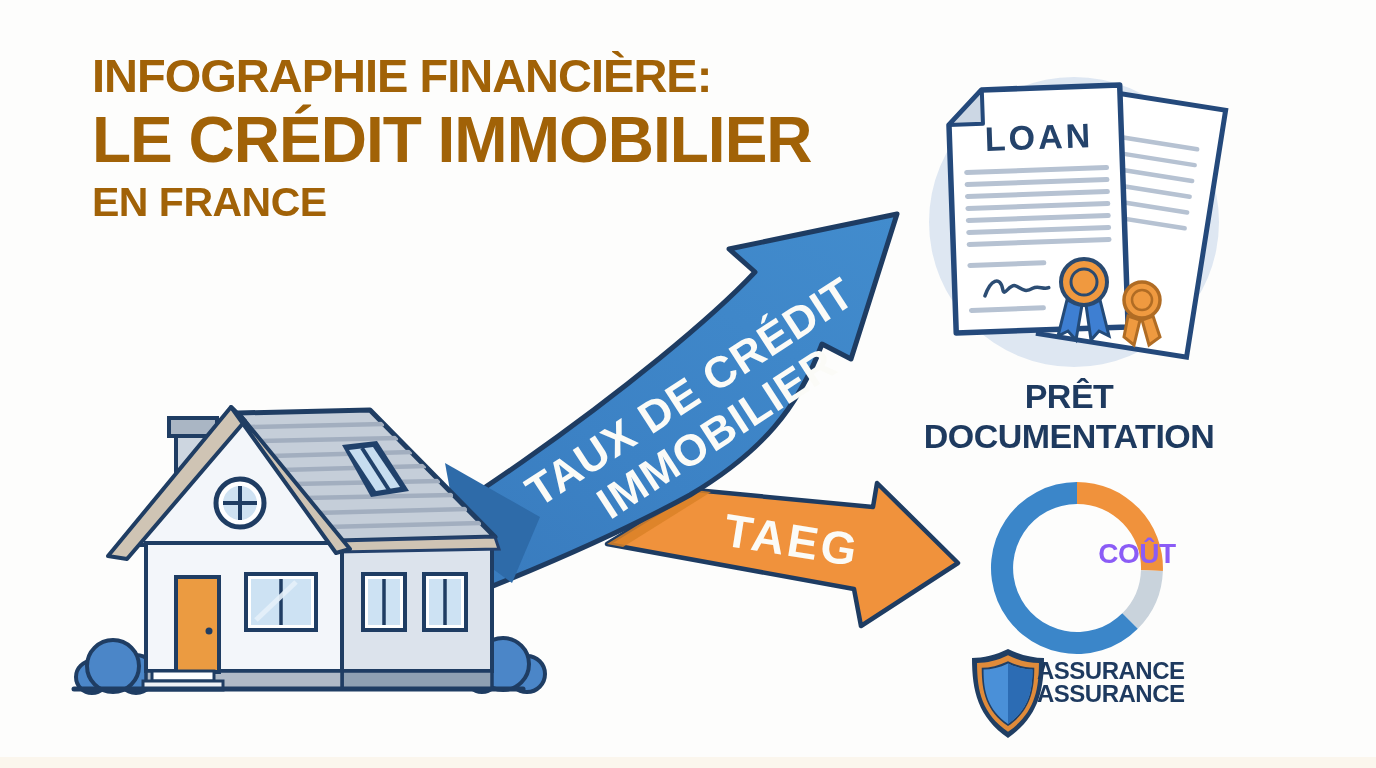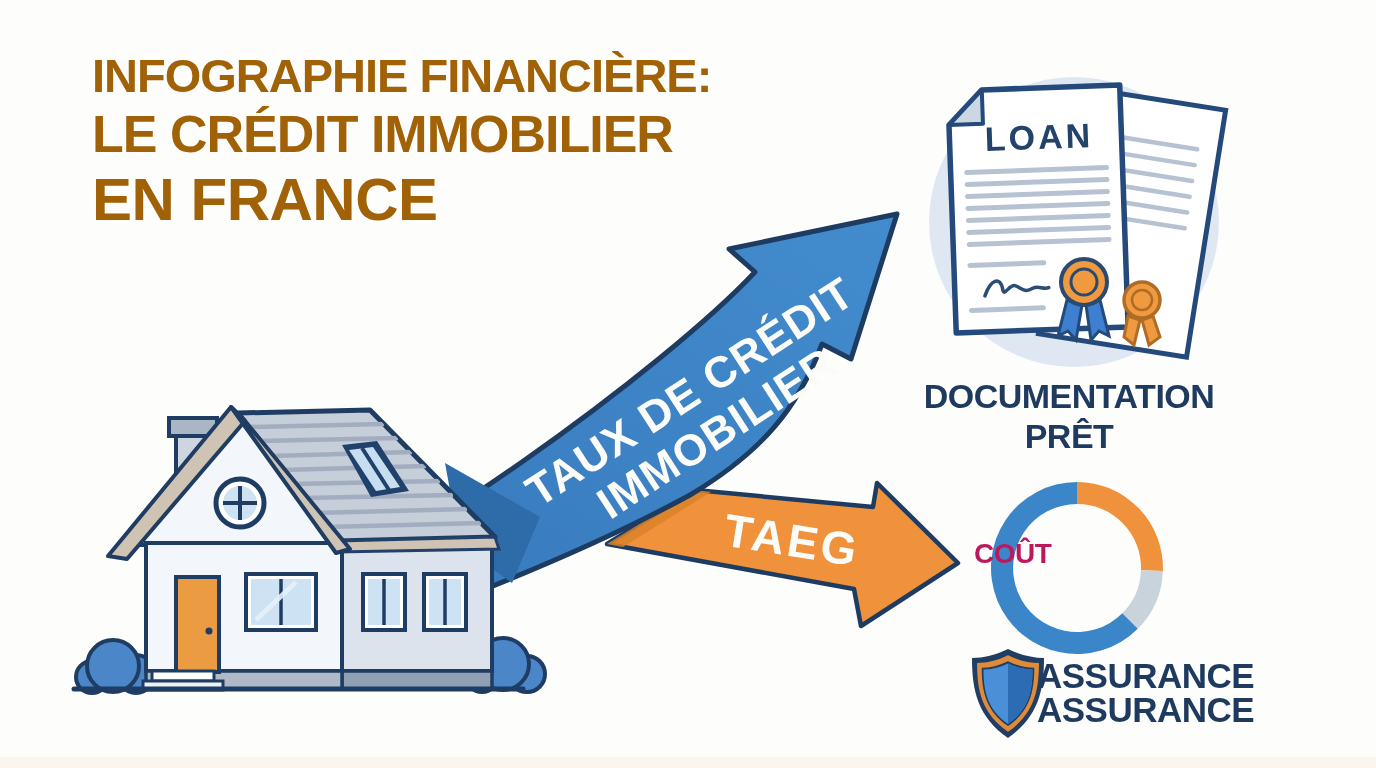--- a/index.html
+++ b/index.html
@@ -4,22 +4,22 @@
 <style>
   html,body{margin:0;padding:0;background:#ffffff;}
   .canvas{
     position:relative;width:1376px;height:768px;background:#fdfdfc;
     overflow:hidden;font-family:"Liberation Sans",sans-serif;
   }
   .scene{position:absolute;left:0;top:0;width:1376px;height:768px;}
   .abs{position:absolute;}
   .title-block{left:72px;top:52px;color:#a16207;font-weight:bold;line-height:1;margin-left:20px;}
   .title-l1{font-size:47px;letter-spacing:-1px;}
-  .title-l2{font-size:52px;letter-spacing:-1px;margin-top:9px;}
-  .title-l3{font-size:60px;letter-spacing:-0.5px;margin-top:10px;}
+  .title-l2{font-size:64px;letter-spacing:-1px;margin-top:9px;}
+  .title-l3{font-size:41px;letter-spacing:-0.5px;margin-top:10px;}
   .main-arrow-label{
     left:443px;top:317px;width:520px;height:190px;
     transform:rotate(-33deg);
     display:flex;flex-direction:column;align-items:center;justify-content:center;
     color:#fbfbf7;font-weight:bold;font-size:44px;line-height:1.12;
     letter-spacing:1px;text-align:center;
   }
   .taeg-label{
     left:692px;top:507px;width:200px;height:66px;
     transform:rotate(9deg);
@@ -29,26 +29,26 @@
   .loan-heading{
     left:958px;top:118px;width:162px;text-align:center;
     transform:rotate(-2deg);
     color:#24436b;font-weight:bold;font-size:34px;letter-spacing:3px;
   }
   .doc-caption{
     left:919px;top:376px;width:300px;text-align:center;
     color:#1e3a5f;font-weight:bold;font-size:34px;line-height:1.18;letter-spacing:-0.5px;
   }
   .donut-label{
-    left:974px;top:539px;width:150px;text-align:left;
-    color:#be185d;font-weight:bold;font-size:28px;line-height:1.07;letter-spacing:-0.5px;
+    left:1062px;top:539px;width:150px;text-align:center;
+    color:#8b5cf6;font-weight:bold;font-size:28px;line-height:1.07;letter-spacing:-0.5px;
   }
   .insurance-label{
     left:1037px;top:659px;width:230px;text-align:left;
-    color:#1e3a5f;font-weight:bold;font-size:35px;line-height:0.97;letter-spacing:-0.5px;
+    color:#1e3a5f;font-weight:bold;font-size:24px;line-height:0.97;letter-spacing:-0.5px;
   }
 </style>
 </head>
 <body>
 
 <div class="canvas">
 
 <svg class="scene" viewBox="0 0 1376 768" aria-hidden="true">
   <defs>
     <linearGradient id="bluearrow" x1="0" y1="1" x2="1" y2="0">
@@ -239,22 +239,22 @@
 <div class="abs main-arrow-label">
   <span>TAUX DE CRÉDIT</span>
   <span>IMMOBILIER</span>
 </div>
 
 <div class="abs taeg-label">TAEG</div>
 
 <div class="abs loan-heading">LOAN</div>
 
 <div class="abs doc-caption">
+  <div>PRÊT</div>
   <div>DOCUMENTATION</div>
-  <div>PRÊT</div>
 </div>
 
 <div class="abs donut-label">
   <div>COÛT</div>
 </div>
 
 <div class="abs insurance-label">
   <div>ASSURANCE</div>
   <div>ASSURANCE</div>
 </div>

